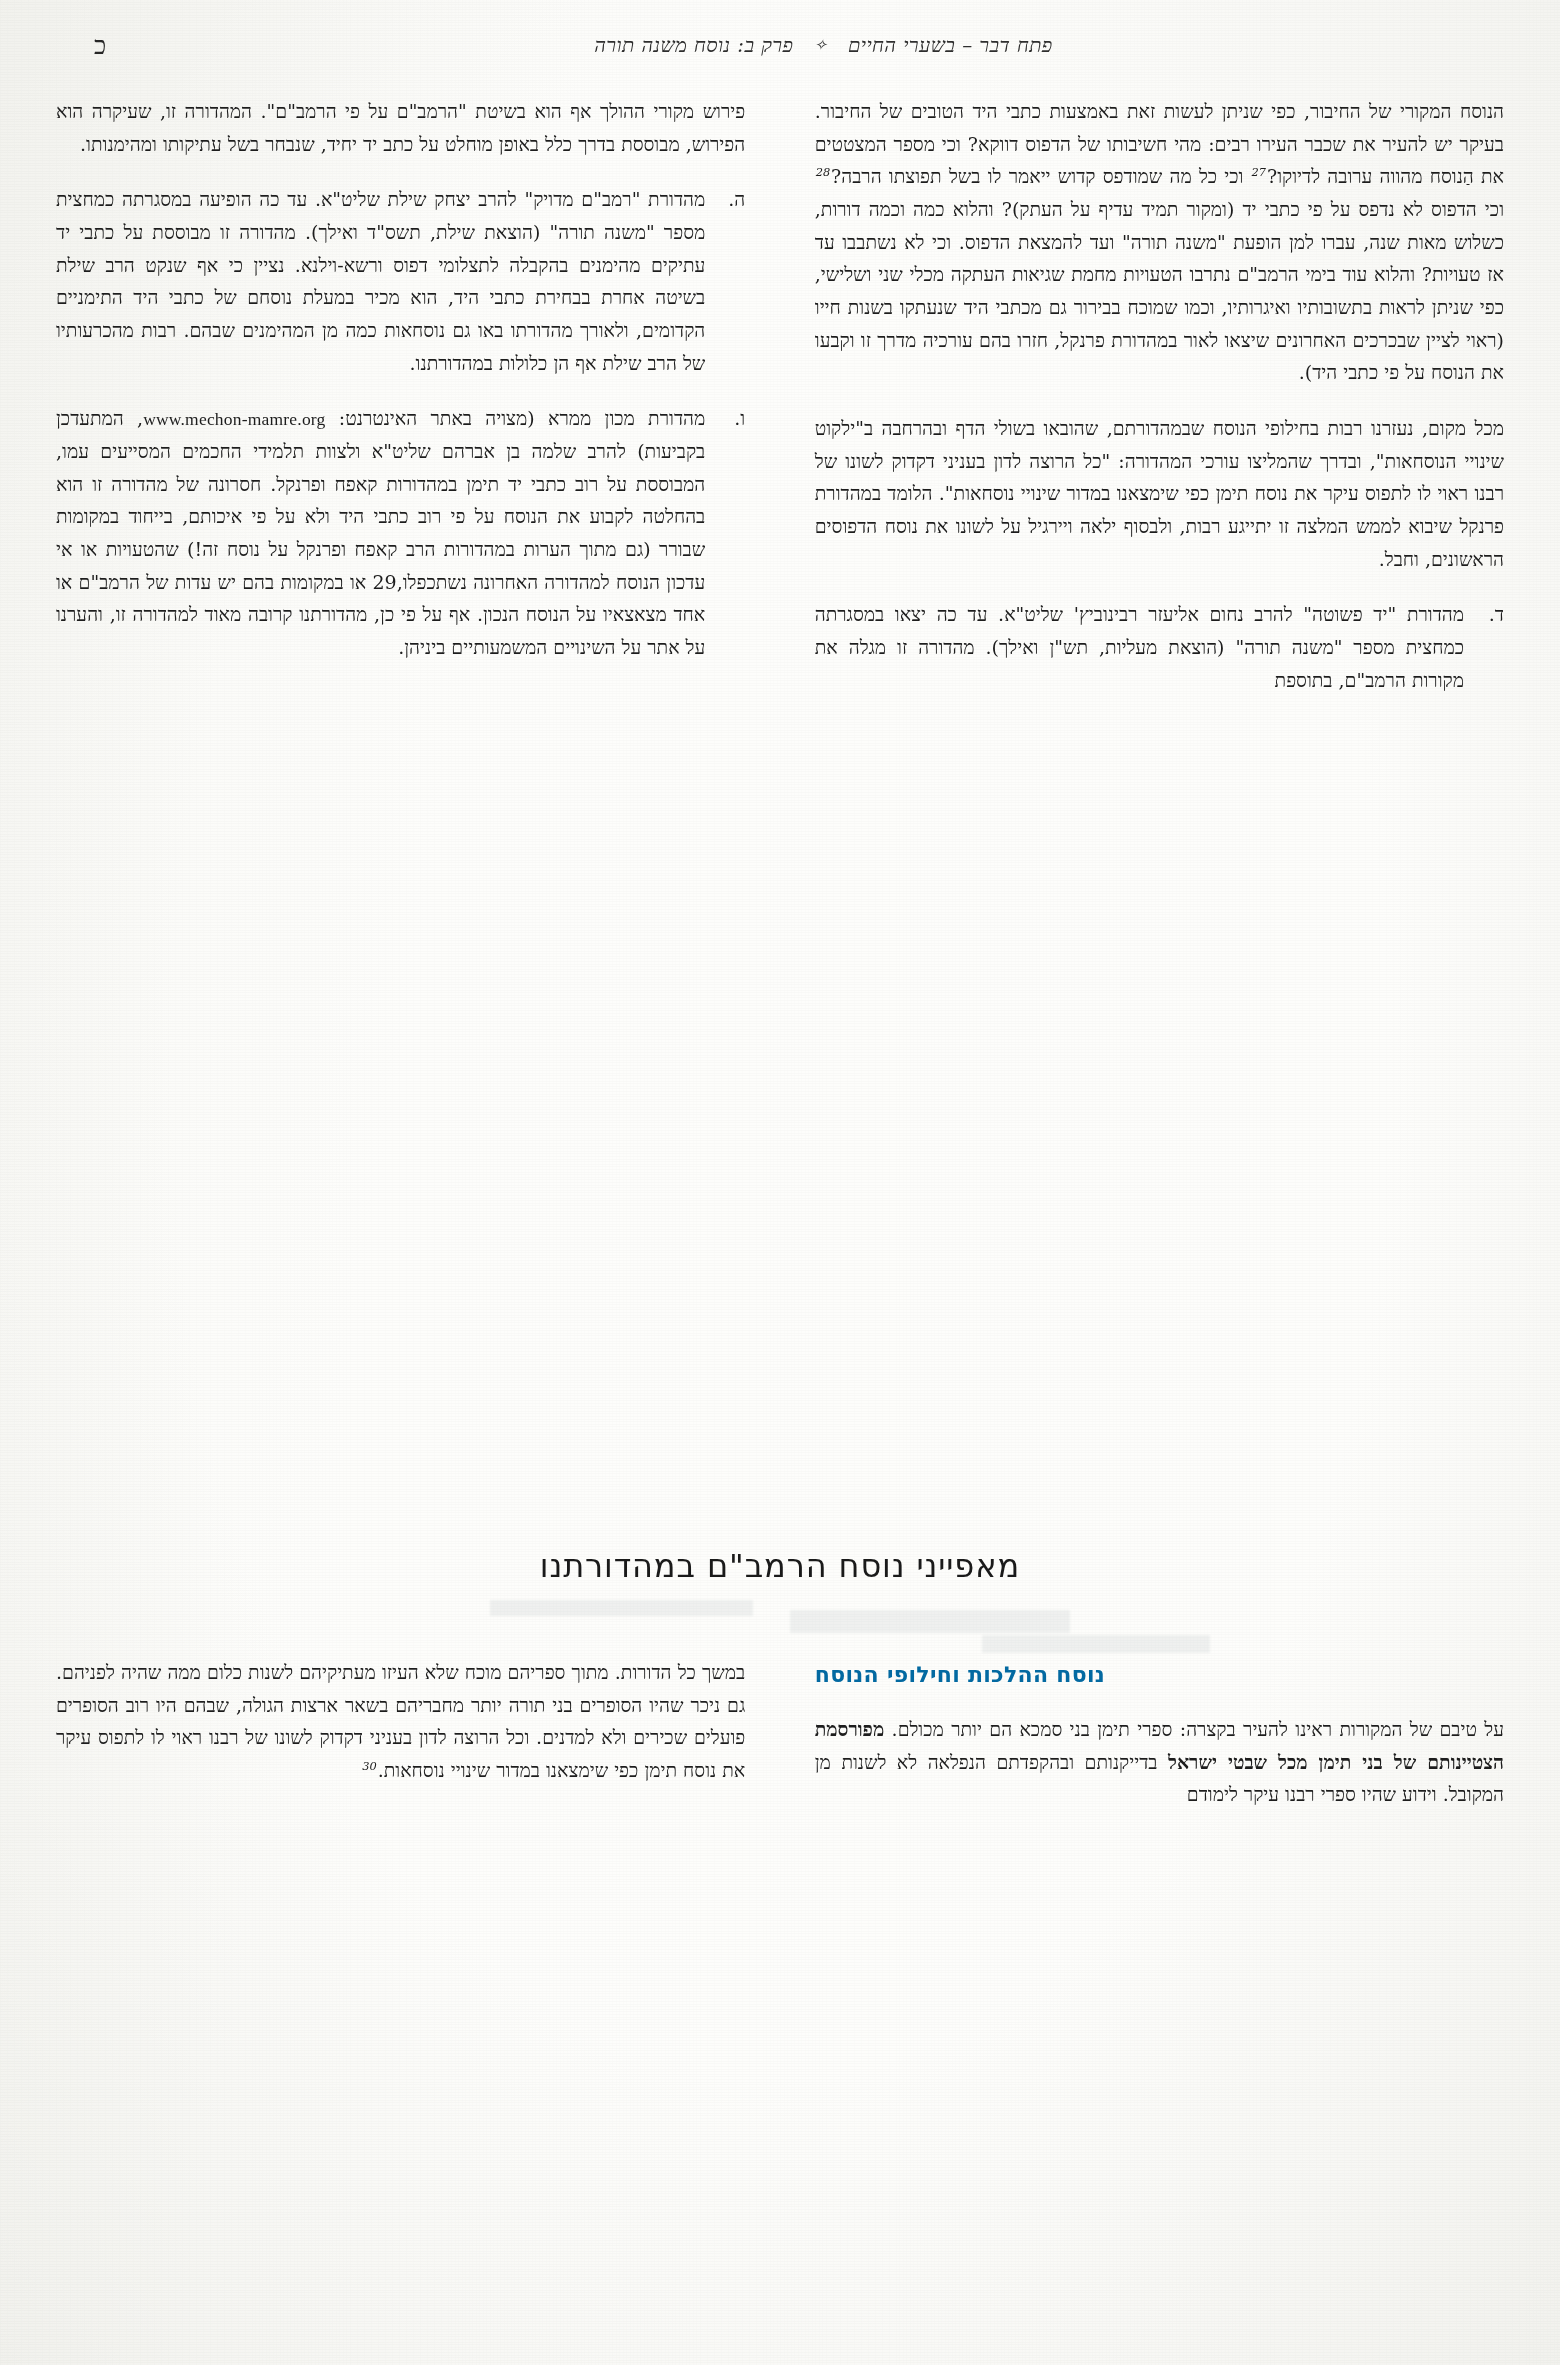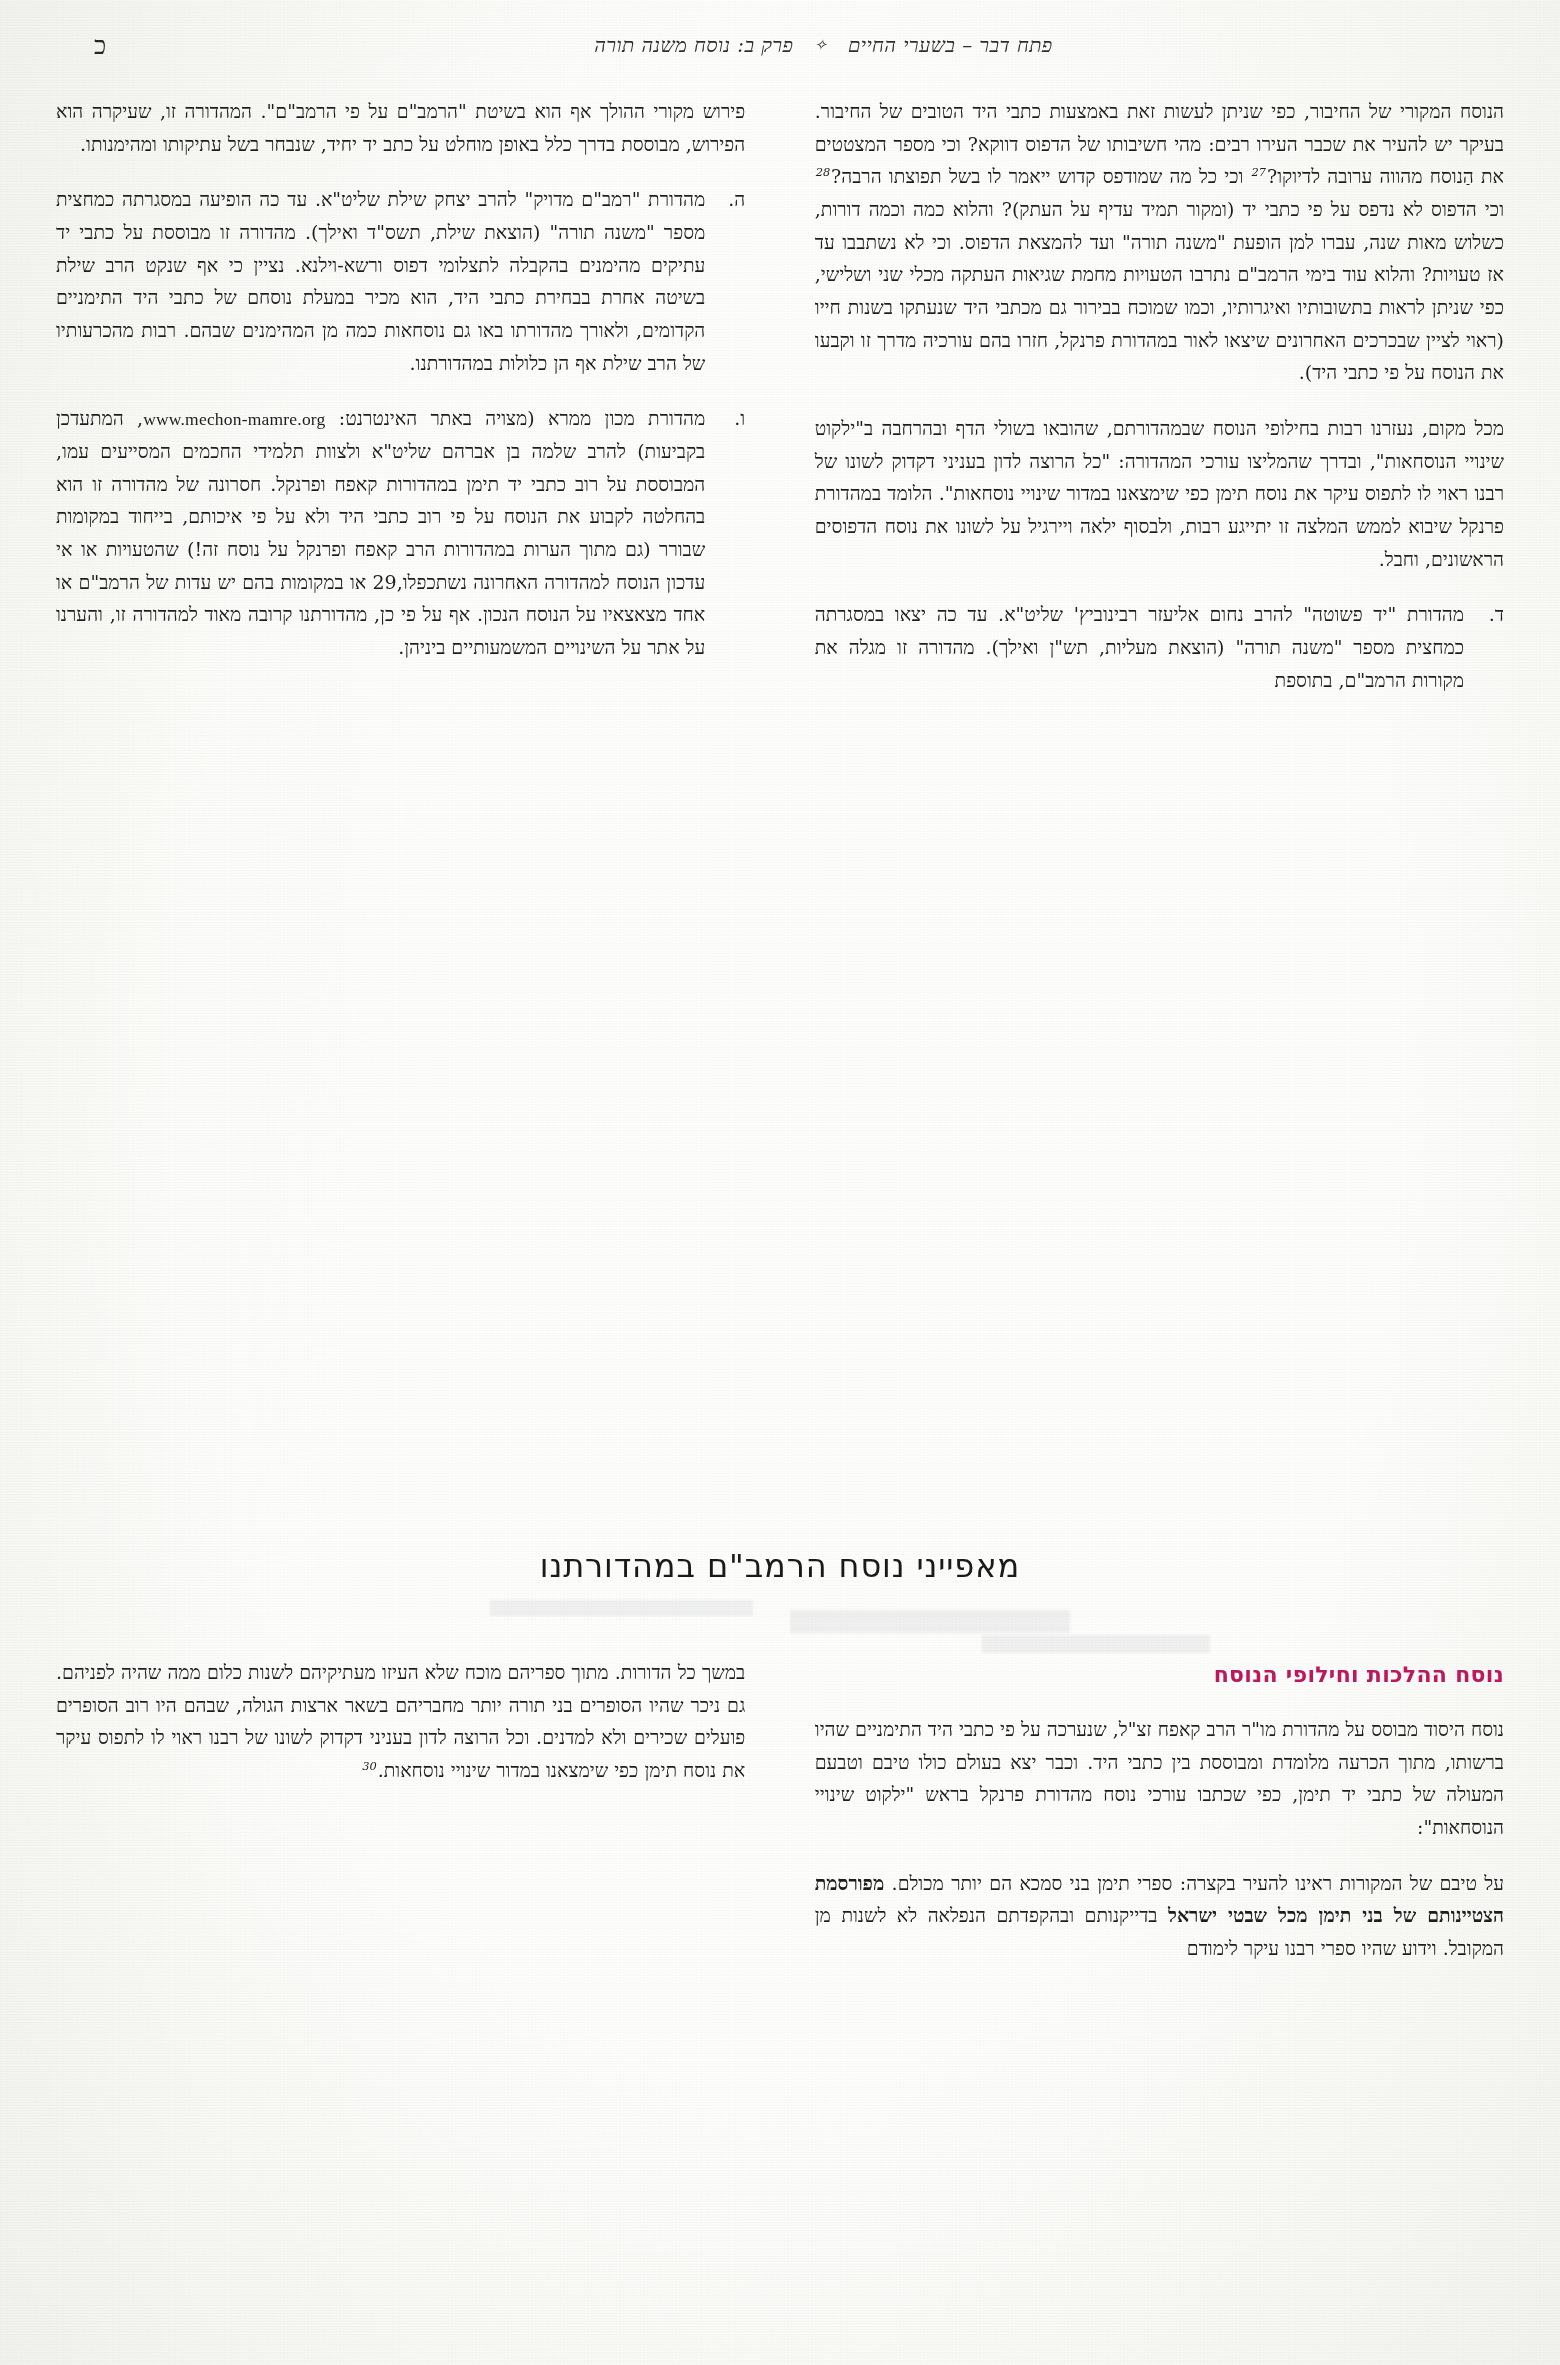--- a/index.html
+++ b/index.html
@@ -159,24 +159,24 @@
     top: 1656px;
     right: 56px;
     left: 56px;
     height: 691px;
     z-index: 8;
   }
   .sub-heading {
     font-family: "DejaVu Sans", "Liberation Sans", sans-serif;
     font-weight: 700;
     font-size: 22px;
-    color: #be185d;
+    color: #0369a1;
     margin: 0 0 19px 0;
     letter-spacing: 0.3px;
-    text-align: right;
+    text-align: left;
   }
   .bold-run { font-weight: 700; }
 
   
   .smudge {
     position: absolute;
     z-index: 7;
     pointer-events: none;
     opacity: .12;
     filter: blur(1px);
@@ -228,21 +228,20 @@
       </div>
     </div>
   </div>
 
   <div class="section-heading">מאפייני נוסח הרמב"ם במהדורתנו</div>
 
   <div class="cols-lower">
 
     <div class="col right">
       <div class="sub-heading">נוסח ההלכות וחילופי הנוסח</div>
-      <p class="para">נוסח היסוד מבוסס על מהדורת מו"ר הרב קאפח זצ"ל, שנערכה על פי כתבי היד התימניים שהיו ברשותו, מתוך הכרעה מלומדת ומבוססת בין כתבי היד. וכבר יצא בעולם כולו טיבם וטבעם המעולה של כתבי יד תימן, כפי שכתבו עורכי נוסח מהדורת פרנקל בראש "ילקוט שינויי הנוסחאות":</p>
       <p class="para">על טיבם של המקורות ראינו להעיר בקצרה: ספרי תימן בני סמכא הם יותר מכולם. <span class="bold-run">מפורסמת הצטיינותם של בני תימן מכל שבטי ישראל</span> בדייקנותם ובהקפדתם הנפלאה לא לשנות מן המקובל. וידוע שהיו ספרי רבנו עיקר לימודם</p>
     </div>
 
     <div class="col left">
       <p class="para">במשך כל הדורות. מתוך ספריהם מוכח שלא העיזו מעתיקיהם לשנות כלום ממה שהיה לפניהם. גם ניכר שהיו הסופרים בני תורה יותר מחבריהם בשאר ארצות הגולה, שבהם היו רוב הסופרים פועלים שכירים ולא למדנים. וכל הרוצה לדון בעניני דקדוק לשונו של רבנו ראוי לו לתפוס עיקר את נוסח תימן כפי שימצאנו במדור שינויי נוסחאות.<sup class="fn">30</sup></p>
     </div>
   </div>
 
 </div>
 

